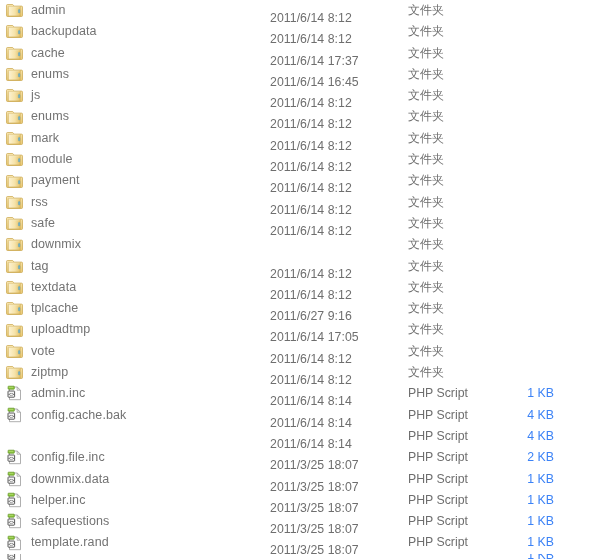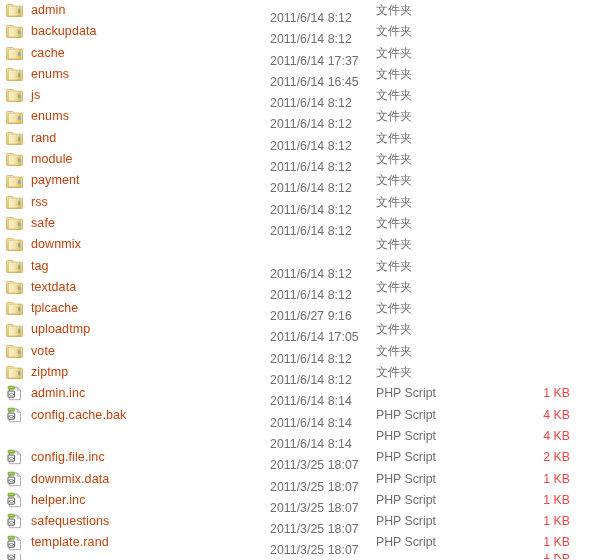--- a/index.html
+++ b/index.html
@@ -44,59 +44,59 @@
     width: 19px;
     height: 17px;
     margin-left: 6px;
     margin-right: 6px;
     flex: 0 0 auto;
     position: relative;
   }
   .icon-wrap svg { display: block; }
   .name-text {
     font-size: 12.5px;
-    color: #c2410c;
+    color: #737373;
     line-height: 21.3px;
     letter-spacing: 0.1px;
   }
 
   
   .cell-date {
     position: absolute;
     left: 270px;
     top: 8px;
     height: 21.3px;
     line-height: 21.3px;
     font-size: 12.3px;
     color: #6e6e6e;
     letter-spacing: 0.05px;
   }
   .cell-type {
     position: absolute;
-    left: 376px;
+    left: 408px;
     top: 0;
     height: 21.3px;
     line-height: 21.3px;
     font-size: 12.3px;
     color: #6e6e6e;
   }
   .cell-type.cjk {
     font-family: "DejaVu Sans", sans-serif;
     font-size: 12px;
   }
   .cell-size {
     position: absolute;
-    left: 462px;
+    left: 446px;
     width: 108px;
     top: 0;
     height: 21.3px;
     line-height: 21.3px;
     text-align: right;
     font-size: 12.3px;
-    color: #ef4444;
+    color: #3b82f6;
   }
 
   
   .row.partial {
     height: 12px;
     overflow: hidden;
   }
   .row.partial .cell-size,
   .row.partial .cell-date,
   .row.partial .cell-type {
@@ -285,21 +285,21 @@
                 <stop offset="0.55" stop-color="#f6e3a9"></stop>
                 <stop offset="1" stop-color="#e4c26a"></stop>
               </linearGradient>
             </defs>
             <path d="M1.5 2.5 h5.2 l1.5 1.6 h7.3 a1 1 0 0 1 1 1 v8.4 a1 1 0 0 1 -1 1 h-14 a1 1 0 0 1 -1 -1 v-10 a1 1 0 0 1 1 -1 z" fill="url(#fBack)" stroke="#c9a54a" stroke-width="0.7"></path>
             <path d="M2.3 4.6 h11.9 v9.4 h-11.9 z" fill="url(#fFront)" stroke="#cda94f" stroke-width="0.6"></path>
             <rect x="12.4" y="7.6" width="1.5" height="3.2" rx="0.4" fill="#6fb9d6" stroke="#4d93ad" stroke-width="0.4"></rect>
             <path d="M2.6 4.9 h11.3" stroke="#fffbe9" stroke-width="0.6" opacity="0.8"></path>
           </svg>
         </span>
-        <span class="name-text">rand</span>
+        <span class="name-text">mark</span>
       </div>
       <div class="cell-date">2011/6/14 8:12</div>
       <div class="cell-type cjk">文件夹</div>
       <div class="cell-size"></div>
     </div>
     <div class="row">
       <div class="cell-name">
         <span class="icon-wrap">
           <svg width="19" height="16" viewBox="0 0 19 16" xmlns="http://www.w3.org/2000/svg">
             <defs>

